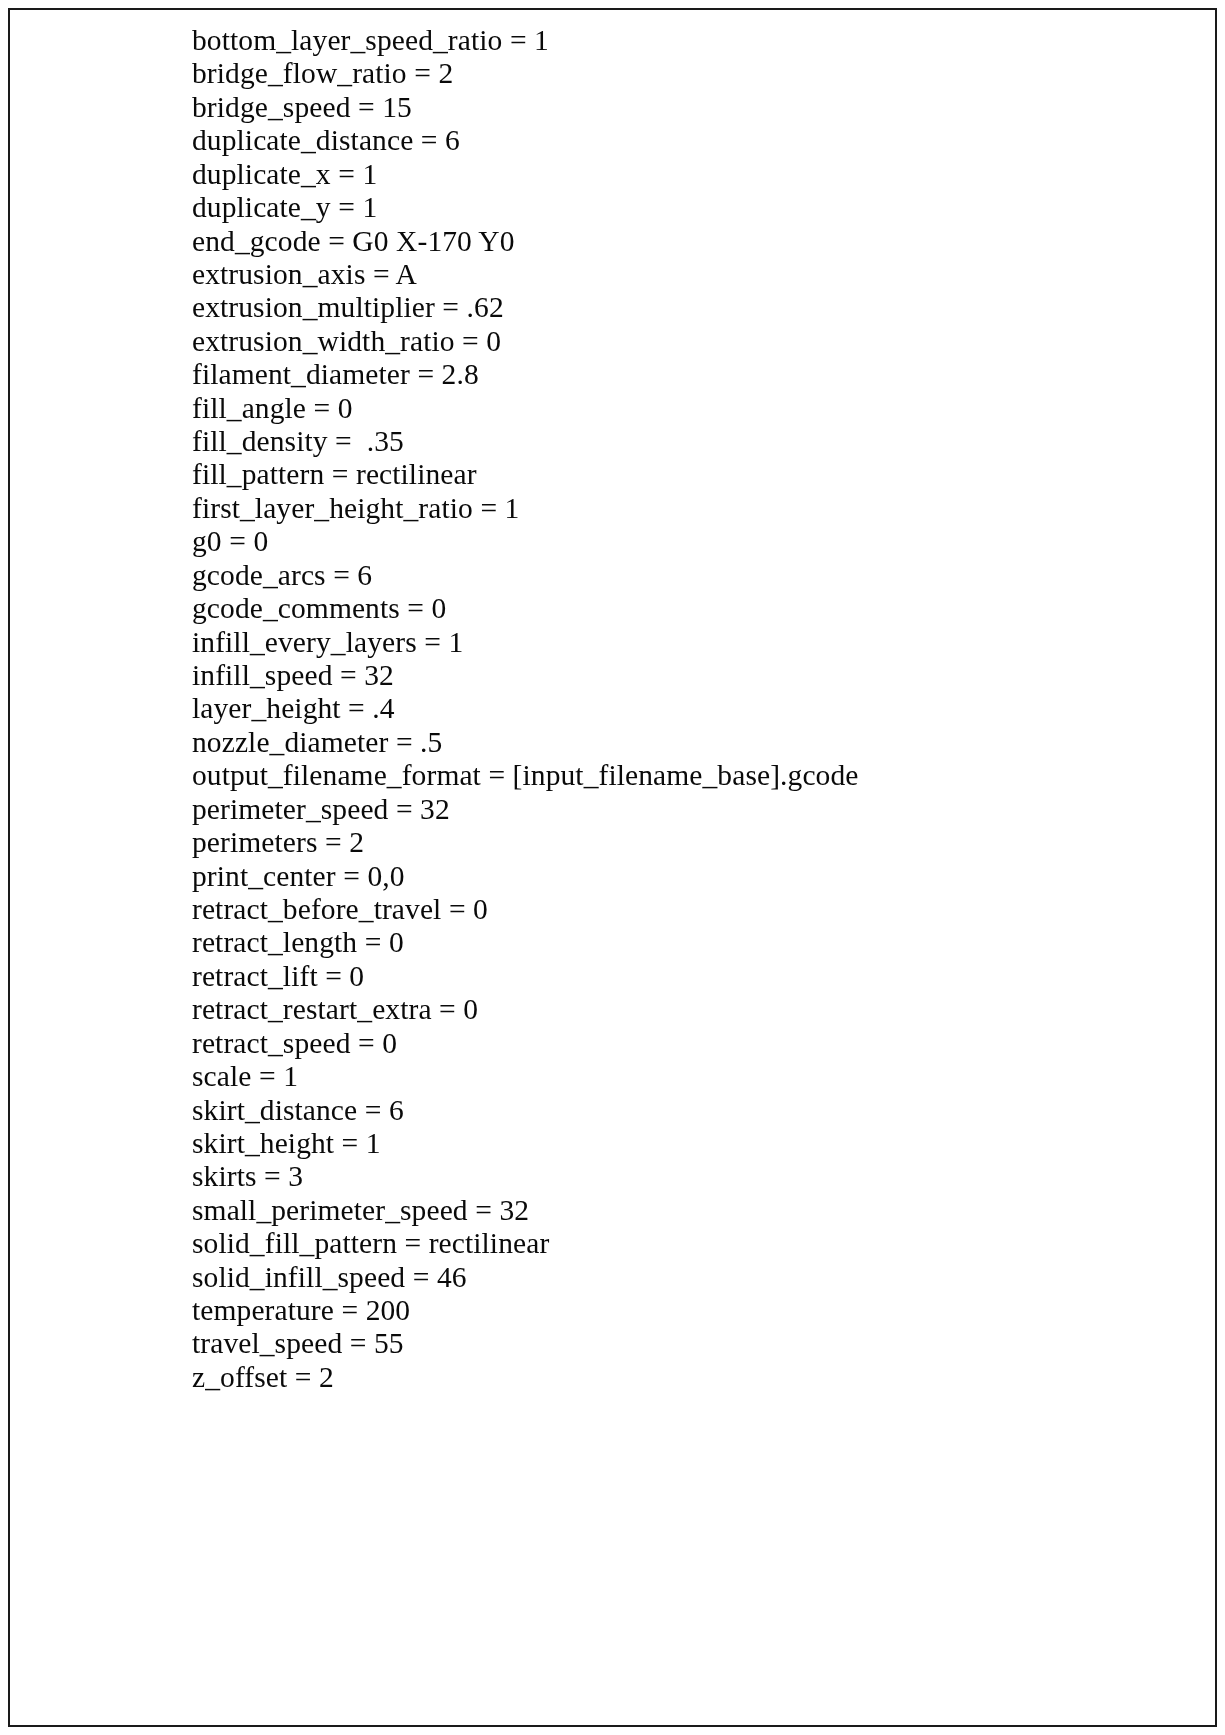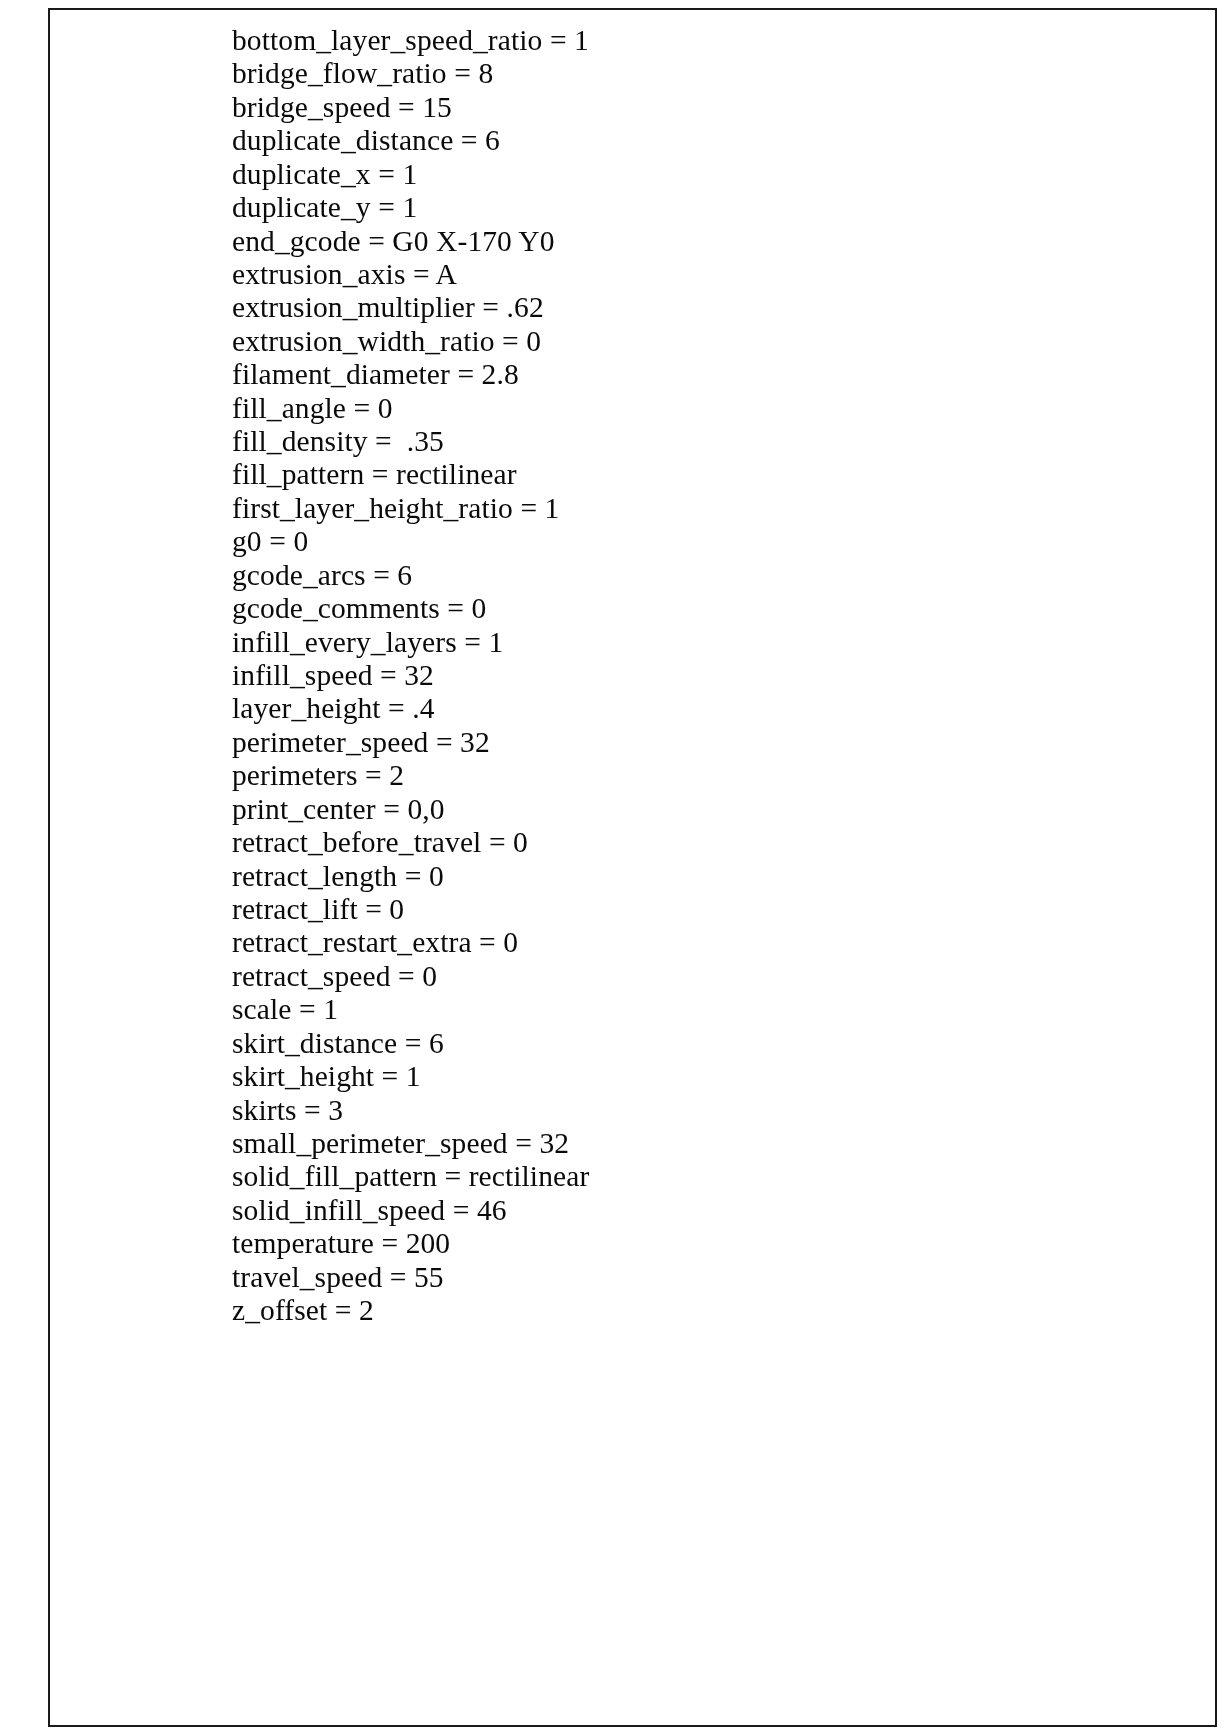--- a/index.html
+++ b/index.html
@@ -25,21 +25,20 @@
   
   #page-frame {
     position: absolute;
     left: 8px;
     top: 8px;
     right: 8px;
     bottom: 8px;
     border: 2px solid #1a1a1a;
     box-sizing: border-box;
     background: #ffffff;
-    margin-left: 40px;
   }
   #config-listing {
     position: absolute;
     left: 182px;
     top: 14px;
     right: 20px;
     bottom: 10px;
     box-sizing: border-box;
   }
   .config-line {
@@ -50,40 +49,42 @@
     color: #0a0a0a;
   }
 </style>
 </head>
 <body>
 
 <div id="page">
   <div id="page-frame">
     <div id="config-listing">
         <div class="config-line">bottom_layer_speed_ratio = 1</div>
-        <div class="config-line">bridge_flow_ratio = 8</div>
+        <div class="config-line">bridge_flow_ratio = 2</div>
         <div class="config-line">bridge_speed = 15</div>
         <div class="config-line">duplicate_distance = 6</div>
         <div class="config-line">duplicate_x = 1</div>
         <div class="config-line">duplicate_y = 1</div>
         <div class="config-line">end_gcode = G0 X-170 Y0</div>
         <div class="config-line">extrusion_axis = A</div>
         <div class="config-line">extrusion_multiplier = .62</div>
         <div class="config-line">extrusion_width_ratio = 0</div>
         <div class="config-line">filament_diameter = 2.8</div>
         <div class="config-line">fill_angle = 0</div>
         <div class="config-line">fill_density =  .35</div>
         <div class="config-line">fill_pattern = rectilinear</div>
         <div class="config-line">first_layer_height_ratio = 1</div>
         <div class="config-line">g0 = 0</div>
         <div class="config-line">gcode_arcs = 6</div>
         <div class="config-line">gcode_comments = 0</div>
         <div class="config-line">infill_every_layers = 1</div>
         <div class="config-line">infill_speed = 32</div>
         <div class="config-line">layer_height = .4</div>
+        <div class="config-line">nozzle_diameter = .5</div>
+        <div class="config-line">output_filename_format = [input_filename_base].gcode</div>
         <div class="config-line">perimeter_speed = 32</div>
         <div class="config-line">perimeters = 2</div>
         <div class="config-line">print_center = 0,0</div>
         <div class="config-line">retract_before_travel = 0</div>
         <div class="config-line">retract_length = 0</div>
         <div class="config-line">retract_lift = 0</div>
         <div class="config-line">retract_restart_extra = 0</div>
         <div class="config-line">retract_speed = 0</div>
         <div class="config-line">scale = 1</div>
         <div class="config-line">skirt_distance = 6</div>

